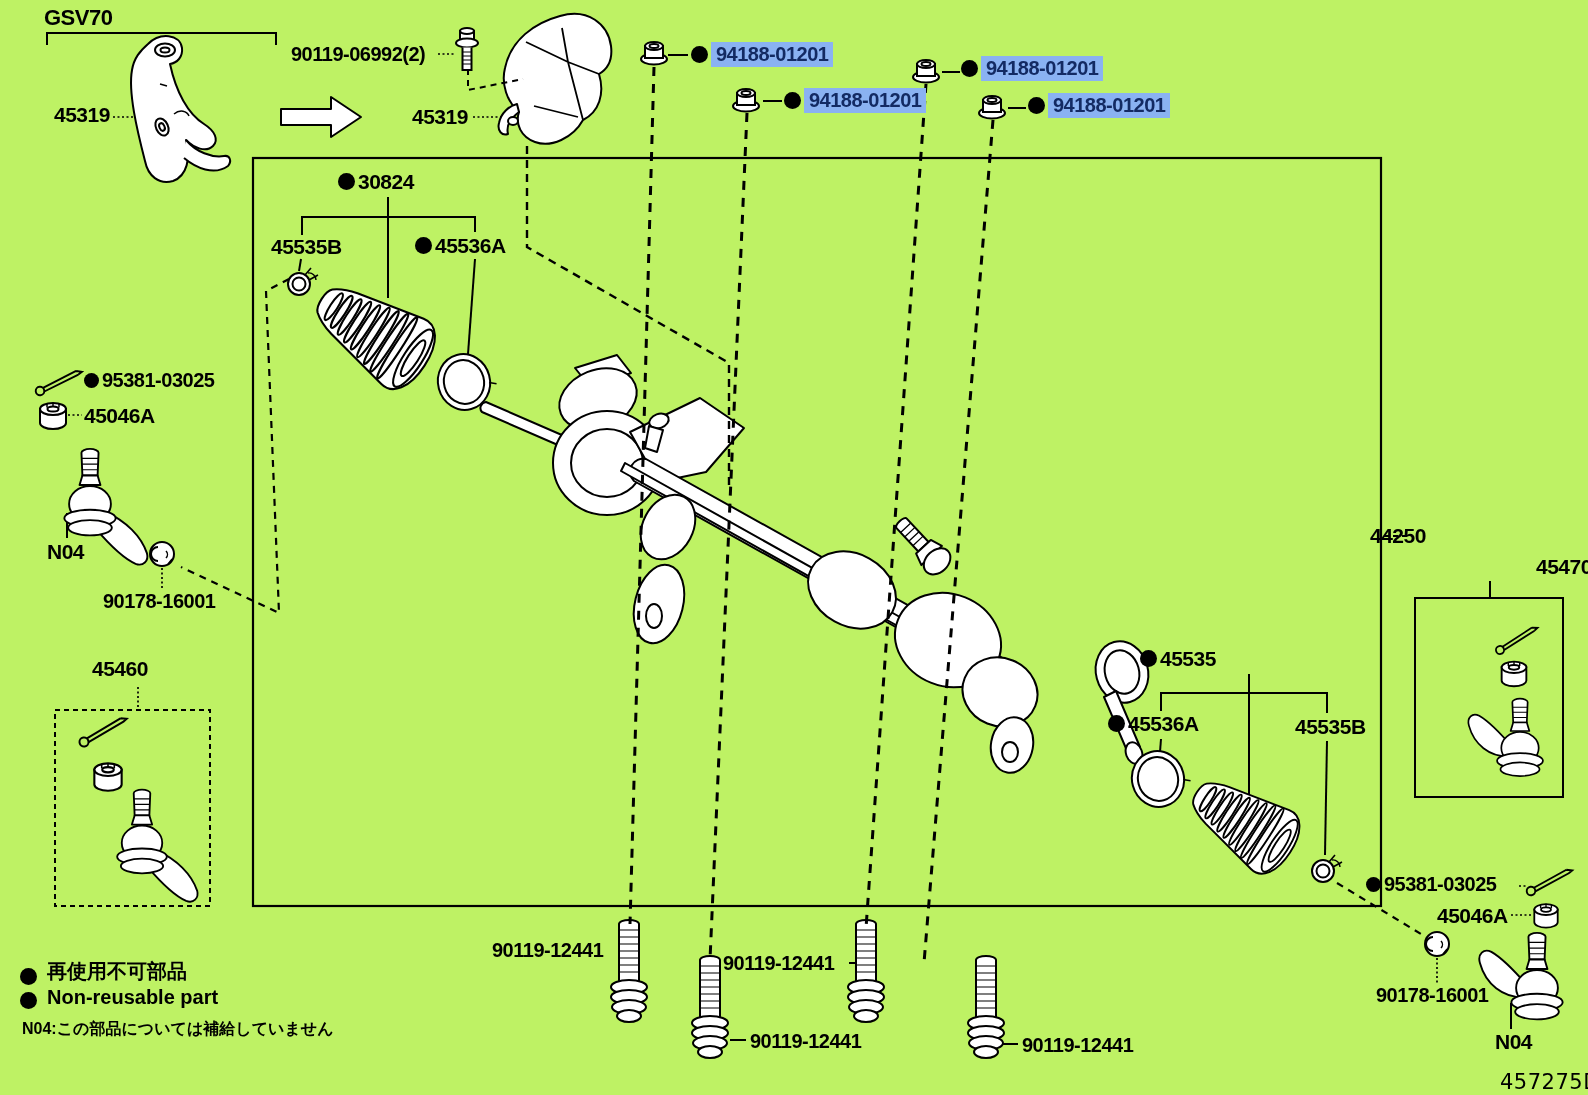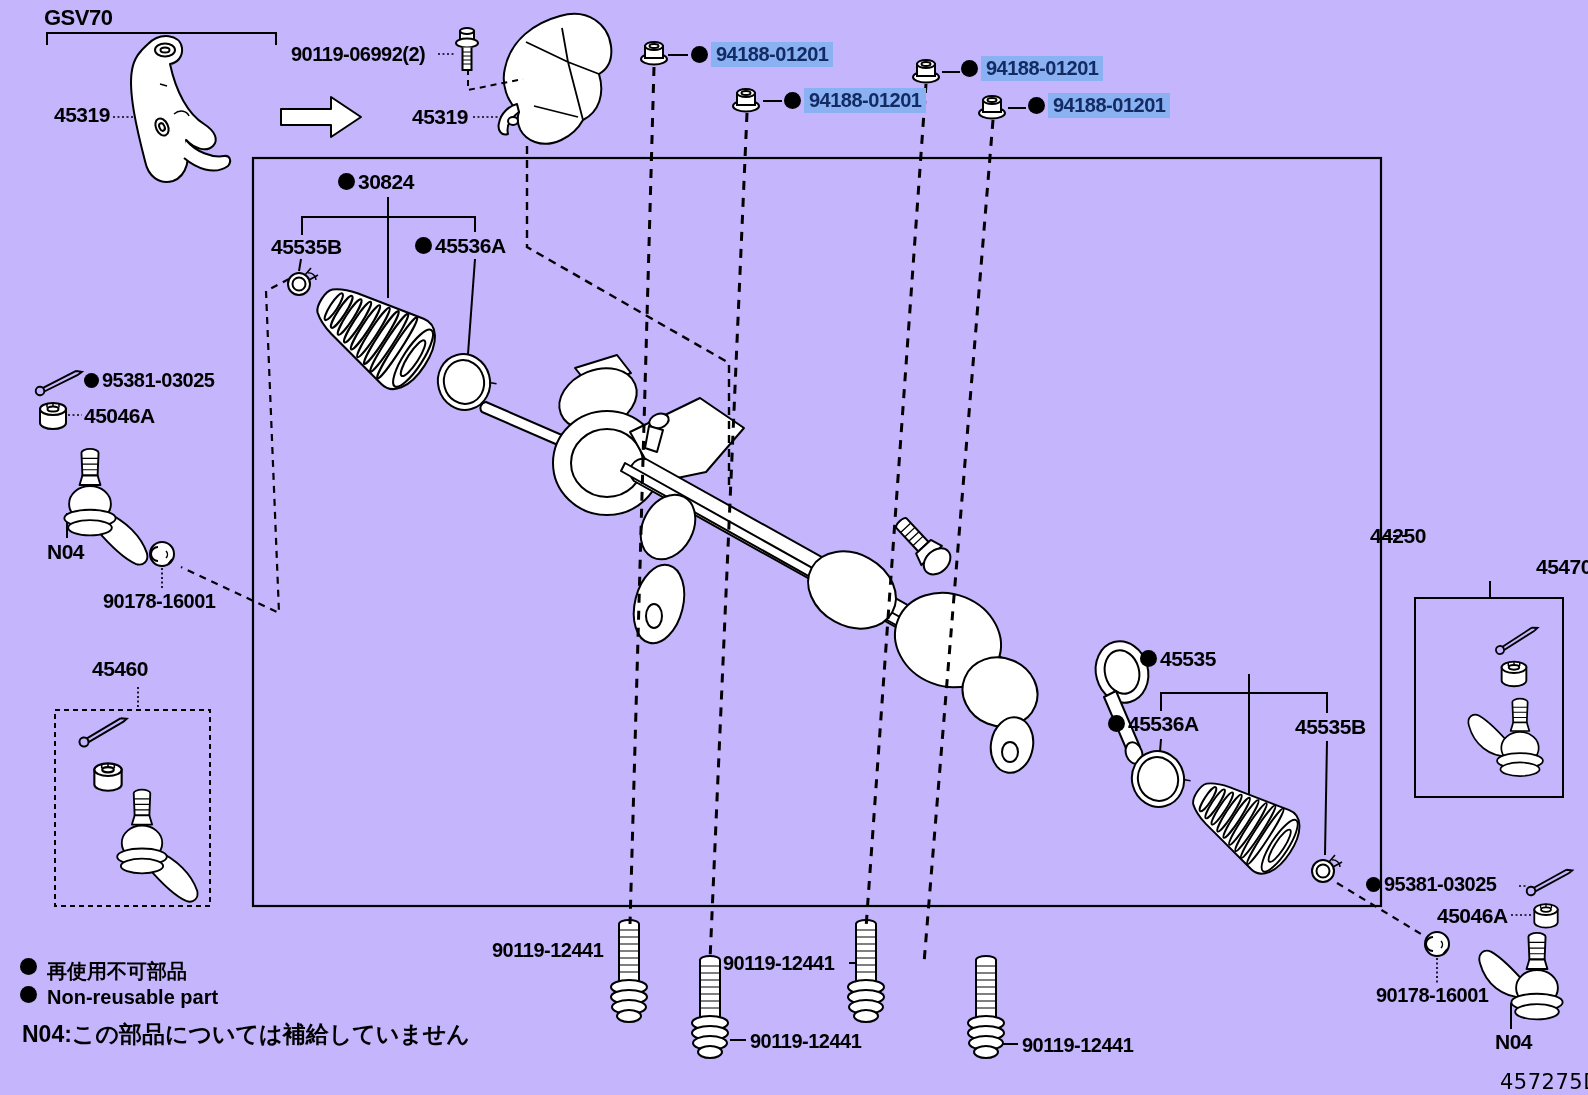--- a/index.html
+++ b/index.html
@@ -1,30 +1,30 @@
 <!DOCTYPE html>
 <html style="--hl-bg: #8ab2f2; --hl-tx: #132a63;"><head>
 <meta charset="utf-8">
 <style>
   html,body{margin:0;padding:0;background:#fff;}
-  #stage{position:relative;width:1588px;height:1095px;background:#c4b5fd;overflow:hidden;
+  #stage{position:relative;width:1588px;height:1095px;background:#bef264;overflow:hidden;
          font-family:"Liberation Sans",sans-serif;}
   #art{position:absolute;left:0;top:0;}
   .pn{position:absolute;font:700 21px/1.12 "Liberation Sans",sans-serif;color:#000;
       white-space:nowrap;letter-spacing:-0.5px;}
   .pn.sm{font-size:20px;}
   .pn.big{font-size:22px;}
   .row{display:flex;align-items:center;gap:3px;}
   .dot{width:17px;height:17px;border-radius:50%;background:#000;flex:none;}
   .dot.sm2{width:15px;height:15px;}
   .hl{background:var(--hl-bg,#8ab2f2);color:var(--hl-tx,#132a63);padding:1px 5px 2px;}
   .fig{position:absolute;font:400 21px "DejaVu Sans",sans-serif;color:#000;letter-spacing:.5px;}
-  .lg{position:absolute;display:flex;align-items:flex-start;gap:10px;color:#000;
+  .lg{position:absolute;display:flex;align-items:flex-end;gap:10px;color:#000;
       font:700 20px "Liberation Sans",sans-serif;white-space:nowrap;}
-  .lg.note{font-size:23px;gap:0;}
+  .lg.note{font-size:16px;gap:0;}
 </style>
 </head>
 <body>
 
 <div id="stage">
 
 <svg id="art" width="1588" height="1095" viewBox="0 0 1588 1095">
   <defs>
     <g id="fnut" fill="#fff" stroke="#000" stroke-width="2">
       <ellipse cx="0" cy="6" rx="13" ry="5.5"></ellipse>

